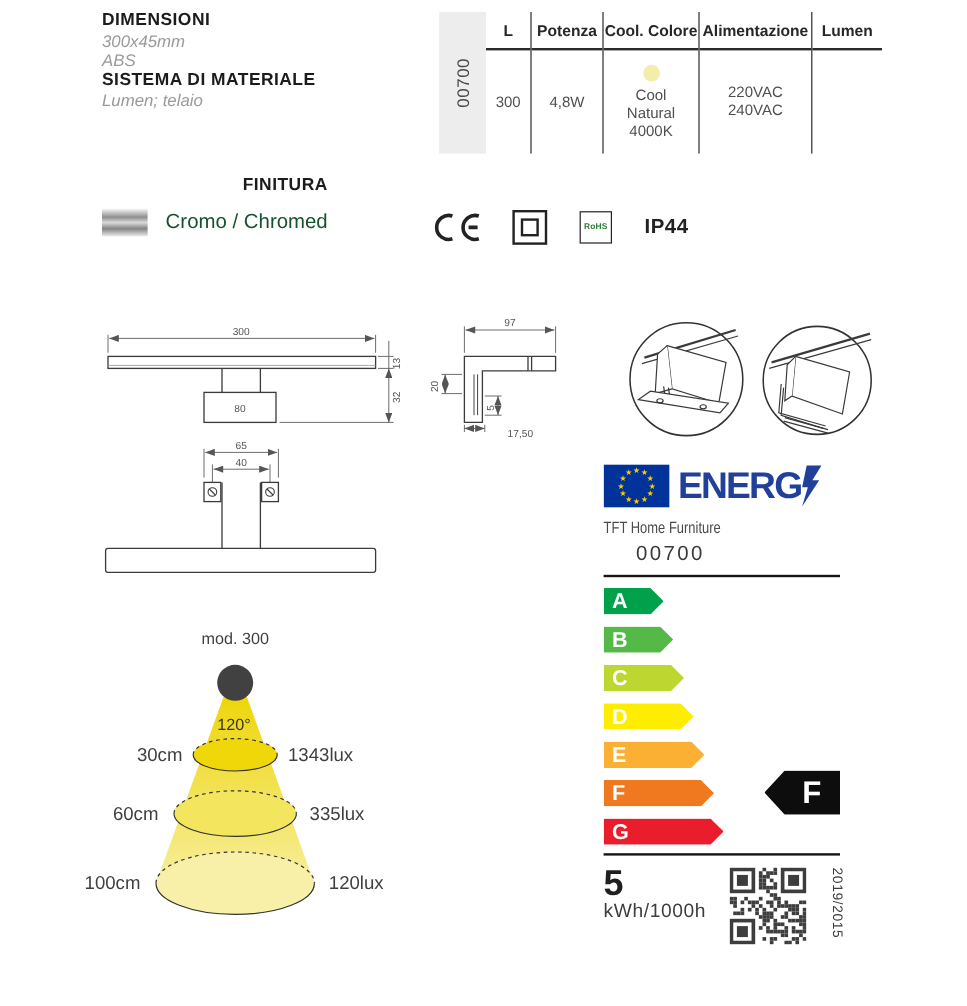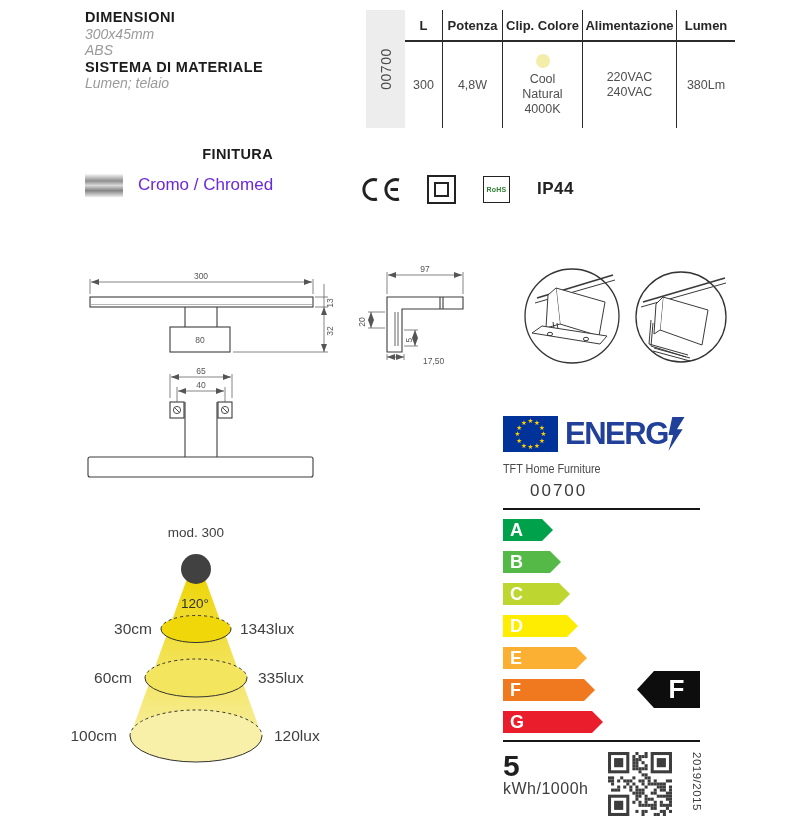--- a/index.html
+++ b/index.html
@@ -5,21 +5,21 @@
   html,body{margin:0;padding:0;background:#fff;}
   .page{position:relative;width:806px;height:838px;background:#fff;overflow:hidden;
         font-family:"Liberation Sans",sans-serif;color:#1c1c1c;border-radius:30px;}
   .abs{position:absolute;}
   
   .spec-label{font-size:14.5px;font-weight:700;letter-spacing:.4px;line-height:16.5px;color:#1c1c1c;}
   .spec-value{font-size:14px;font-style:italic;color:#9a9a9a;line-height:16.5px;}
   .fin-row{display:flex;align-items:center;margin-top:11px;}
   .chrome-swatch{width:38px;height:23px;
      background:linear-gradient(180deg,#f7f7f7 0%,#8f8f8f 30%,#d9d9d9 50%,#848484 72%,#ececec 100%);}
-  .fin-text{font-size:17px;color:#6d28d9;margin-left:15px;}
+  .fin-text{font-size:17px;color:#14532d;margin-left:15px;}
   
   .ptable-wrap{left:366px;top:10px;display:flex;}
   .code-strip{width:39px;height:118px;background:#ededed;display:flex;align-items:center;justify-content:center;}
   .code-strip span{transform:rotate(-90deg);font-size:14px;color:#4a4a4a;letter-spacing:.5px;white-space:nowrap;}
   .ptable{display:flex;}
   .pcol{display:flex;flex-direction:column;}
   .pcol + .pcol{border-left:1.5px solid #2b2b2b;}
   .pth{height:30px;display:flex;align-items:center;justify-content:center;
        font-size:13px;font-weight:700;color:#272727;border-bottom:2px solid #2b2b2b;}
   .ptd{height:86px;display:flex;flex-direction:column;align-items:center;justify-content:center;
@@ -28,21 +28,21 @@
   .tc-dot{width:14px;height:14px;border-radius:50%;background:#f3edaa;margin-bottom:4px;}
   .wrap-52{width:52px}.wrap-58{width:58px}
   
   .cert-row{left:358px;top:174px;display:flex;align-items:center;gap:27px;height:30px;}
   .sq-outer{width:25px;height:25px;border:2.4px solid #222;display:flex;align-items:center;justify-content:center;}
   .sq-inner{width:11px;height:11px;border:2.4px solid #222;}
   .rohs-box{width:25px;height:25px;border:1.6px solid #222;display:flex;align-items:center;justify-content:center;}
   .rohs-box span{font-size:7px;font-weight:700;color:#2e7d32;letter-spacing:.2px;}
   .ip-text{font-size:17px;font-weight:700;color:#222;letter-spacing:.5px;}
   
-  .energy{left:503px;top:386px;width:200px;margin-top:29px;}
+  .energy{left:503px;top:386px;width:200px;}
   .e-head{display:flex;align-items:center;height:37px;}
   .e-brand{font-size:31px;font-weight:800;color:#21409a;letter-spacing:-1.5px;margin-left:7px;}
   .e-supplier{margin-top:9px;font-size:13.5px;color:#4a4a4a;transform:scaleX(.8);transform-origin:left;white-space:nowrap;}
   .e-model{margin:5px 0 0 27px;font-size:17px;color:#3a3a3a;letter-spacing:2px;}
   .e-hr{border-top:2px solid #161616;margin-top:7px;width:197px;}
   .e-arrows{position:relative;margin-top:9px;height:214px;width:197px;}
   .e-row{position:absolute;left:0;height:22px;}
   .e-arrow{height:22px;clip-path:polygon(0 0,calc(100% - 11px) 0,100% 50%,calc(100% - 11px) 100%,0 100%);}
   .e-letter{color:#fff;font-weight:800;font-size:18px;line-height:22px;padding-left:7px;display:block;}
   .e-indicator{position:absolute;right:0;top:152px;width:63px;height:37px;background:#0d0d0d;
@@ -83,35 +83,34 @@
     <div class="ptable">
       <div class="pcol w-l">
         <div class="pth">L</div>
         <div class="ptd">300</div>
       </div>
       <div class="pcol w-pot">
         <div class="pth">Potenza</div>
         <div class="ptd">4,8W</div>
       </div>
       <div class="pcol w-tc">
-        <div class="pth">Clip. Colore</div>
+        <div class="pth">Cool. Colore</div>
         <div class="ptd">
           <span class="tc-dot"></span>
           <span class="wrap-52">Cool Natural 4000K</span>
         </div>
       </div>
       <div class="pcol w-ali">
         <div class="pth">Alimentazione</div>
         <div class="ptd">
           <span class="wrap-58">220VAC 240VAC</span>
         </div>
       </div>
       <div class="pcol w-lum">
         <div class="pth">Lumen</div>
-        <div class="ptd">380Lm</div>
       </div>
     </div>
   </div>
 
   <div class="abs cert-row">
     <svg width="42" height="27" viewBox="0 0 42 27">
       <g fill="none" stroke="#222" stroke-width="3">
         <path d="M19,4 A10,10 0 1 0 19,23"></path>
         <path d="M41,4 A10,10 0 1 0 41,23"></path>
         <line x1="32.5" y1="13.5" x2="40" y2="13.5"></line>

